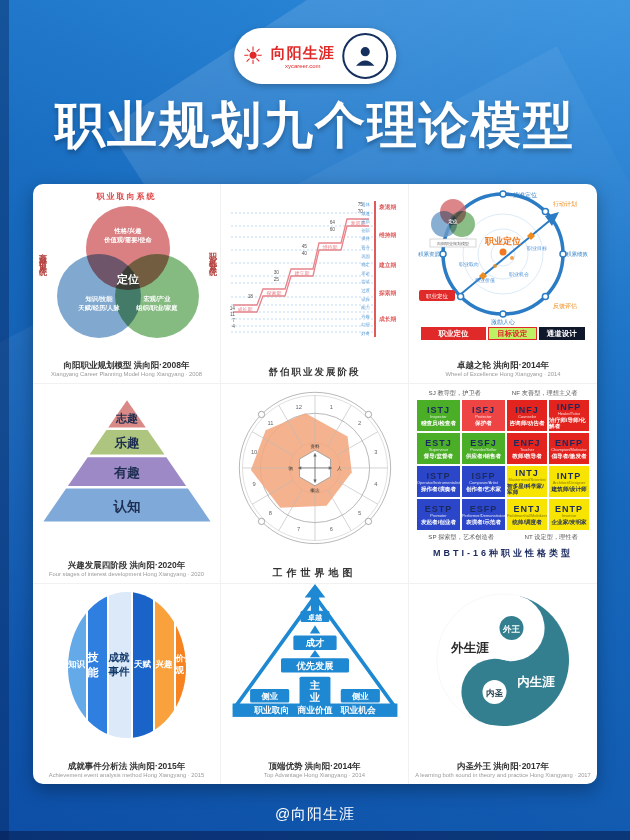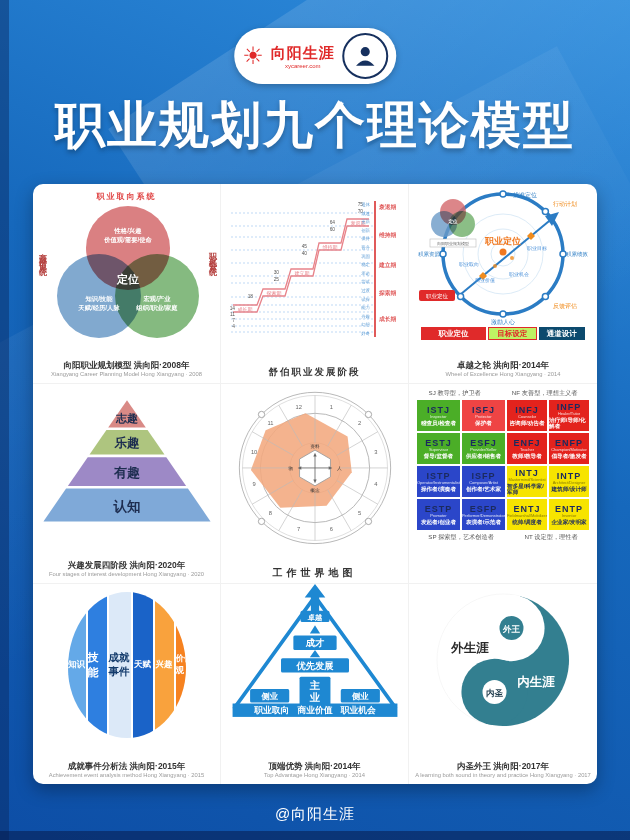--- a/index.html
+++ b/index.html
@@ -43,21 +43,21 @@
   .venn-label{position:absolute;width:120px;text-align:center;color:#fff;font-size:6.3px;font-weight:bold;line-height:1.5;}
   .venn-center{position:absolute;width:40px;text-align:center;color:#fff;font-size:11px;font-weight:bold;}
 
   svg text{font-family:"Liberation Sans","DejaVu Sans",sans-serif;}
 
   
   .wheel-banner{display:flex;gap:2px;margin:1px 12px 0;height:13px;font-size:7.5px;font-weight:bold;}
   .wheel-banner span{display:flex;align-items:center;justify-content:center;}
   .wb-red{flex:1.4;background:#e02a2a;color:#fff;}
   .wb-white{flex:1;background:#bef264;border:1px solid #e02a2a;color:#e02a2a;}
-  .wb-orange{flex:1;background:#0c4a6e;color:#fff;}
+  .wb-orange{flex:1;background:#0f172a;color:#fff;}
 
   
   .mbti-row-label{display:flex;justify-content:space-around;font-size:6.2px;color:#555;margin:5px 4px 2px;}
   #mbti-grid{display:grid;grid-template-columns:repeat(4,1fr);gap:2px;margin:0 8px;background:#fff;}
   .mbti-cell{height:31px;display:flex;flex-direction:column;align-items:center;justify-content:center;line-height:1.15;}
   .mbti-code{font-size:9px;font-weight:bold;letter-spacing:1px;color:#1b2a5e;}
   .mbti-en{font-size:4px;}
   .mbti-cn{font-size:5.6px;font-weight:bold;}
   .mbti-cap{margin-top:5px;text-align:center;font-size:9px;font-weight:bold;color:#1b2a5e;letter-spacing:3px;}
 
@@ -394,20 +394,21 @@
         <div class="mbti-cell" style="background: rgb(247, 228, 0);">
           <div class="mbti-code">ENTP</div>
           <div class="mbti-en" style="color: rgba(60, 50, 0, 0.6);">Inventor</div>
           <div class="mbti-cn" style="color: rgb(27, 42, 94);">企业家/发明家</div>
         </div>
       </div>
     <div class="mbti-row-label" style="margin-top:3px;">
       <span>SP 探索型，艺术创造者</span>
       <span>NT 设定型，理性者</span>
     </div>
+    <div class="mbti-cap">MBTI-16种职业性格类型</div>
   </div>
 
   <div class="cell">
     <div id="egg">
         <div class="egg-band" style="flex: 0 0 18px; background: rgb(100, 169, 232); color: rgb(255, 255, 255); font-size: 8.5px;">知识</div>
         <div class="egg-band" style="flex: 0 0 19px; background: rgb(46, 127, 224); color: rgb(255, 255, 255); font-size: 11px;">技能</div>
         <div class="egg-band" style="flex: 0 0 22px; background: rgb(220, 233, 248); color: rgb(18, 58, 107); font-size: 10.5px;">成就事件</div>
         <div class="egg-band" style="flex: 0 0 20px; background: rgb(26, 99, 200); color: rgb(255, 255, 255); font-size: 8.5px;">天赋</div>
         <div class="egg-band" style="flex: 0 0 19px; background: rgb(249, 162, 61); color: rgb(255, 255, 255); font-size: 8.5px;">兴趣</div>
         <div class="egg-band" style="flex: 0 0 19px; background: rgb(246, 130, 32); color: rgb(255, 255, 255); font-size: 8.5px;">价值观</div>

